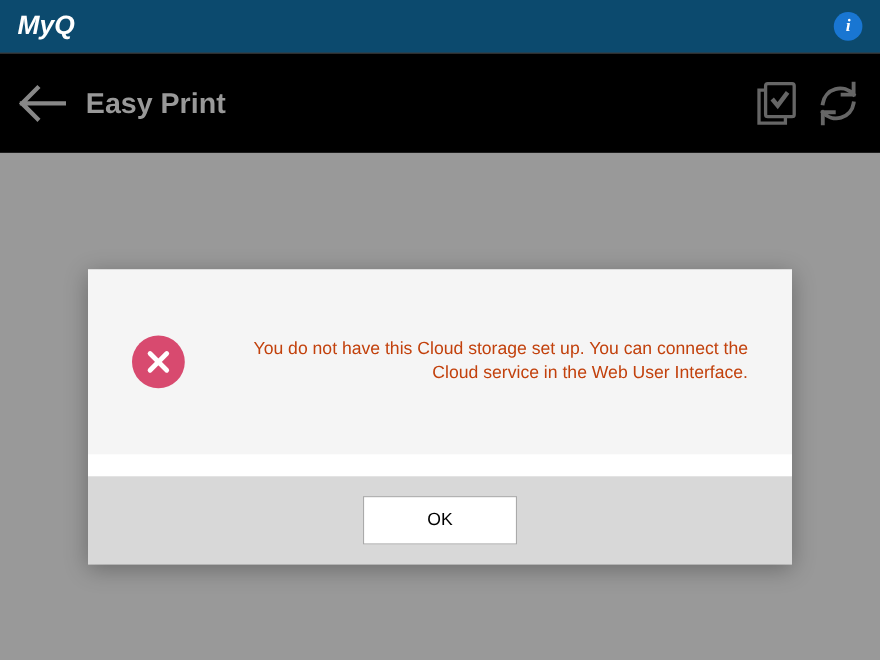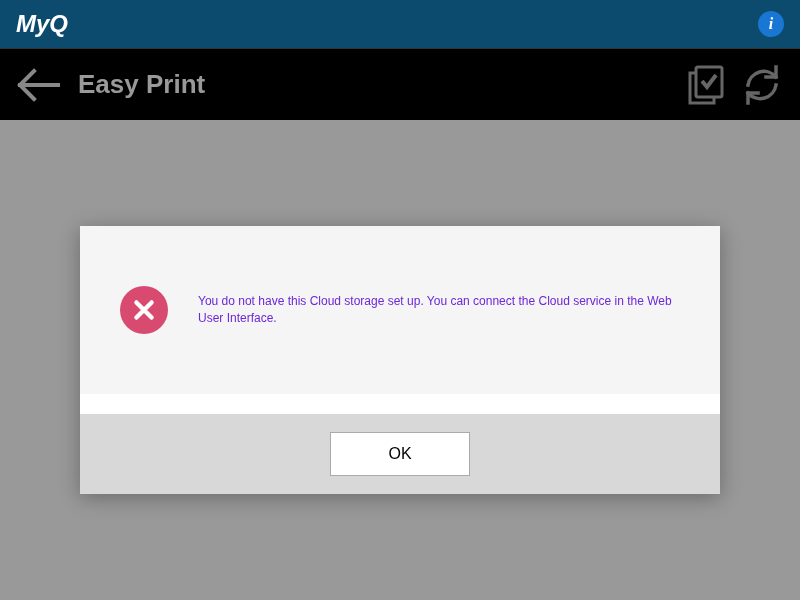--- a/index.html
+++ b/index.html
@@ -36,21 +36,21 @@
       display: flex;
       align-items: center;
       justify-content: center;
       color: #ffffff;
       font-weight: bold;
       font-size: 16px;
       font-family: Georgia, serif;
       font-style: italic;
     }
     .navbar {
-      height: 72px;
+      height: 91px;
       background: #000000;
       display: flex;
       align-items: center;
       padding: 0 10px;
       border-top: 1px solid #333;
     }
     .back-arrow {
       width: 56px;
       height: 56px;
       display: flex;
@@ -106,23 +106,23 @@
       flex-shrink: 0;
       display: flex;
       align-items: center;
       justify-content: center;
     }
     .error-icon svg {
       width: 26px;
       height: 26px;
     }
     .dialog-message {
-      font-size: 12px;
-      color: #6d28d9;
-      text-align: left;
+      font-size: 16px;
+      color: #c2410c;
+      text-align: right;
       line-height: 1.4;
       flex: 1;
     }
     .dialog-footer {
       background: #d8d8d8;
       padding: 18px;
       display: flex;
       justify-content: center;
       margin-top: 20px;
     }

